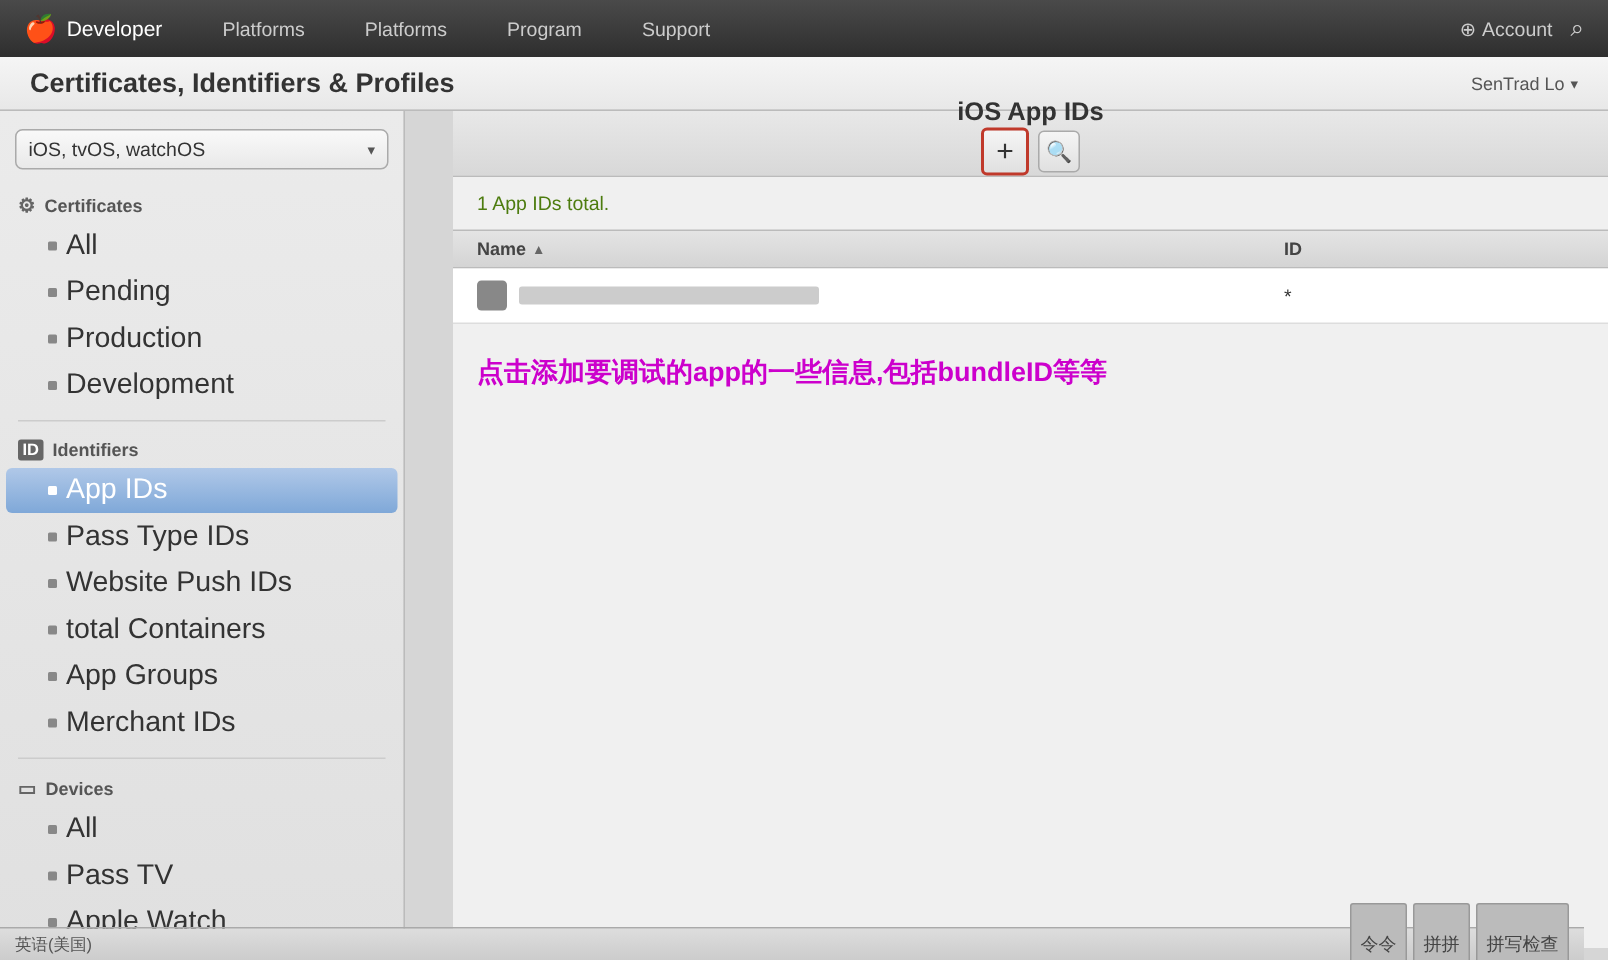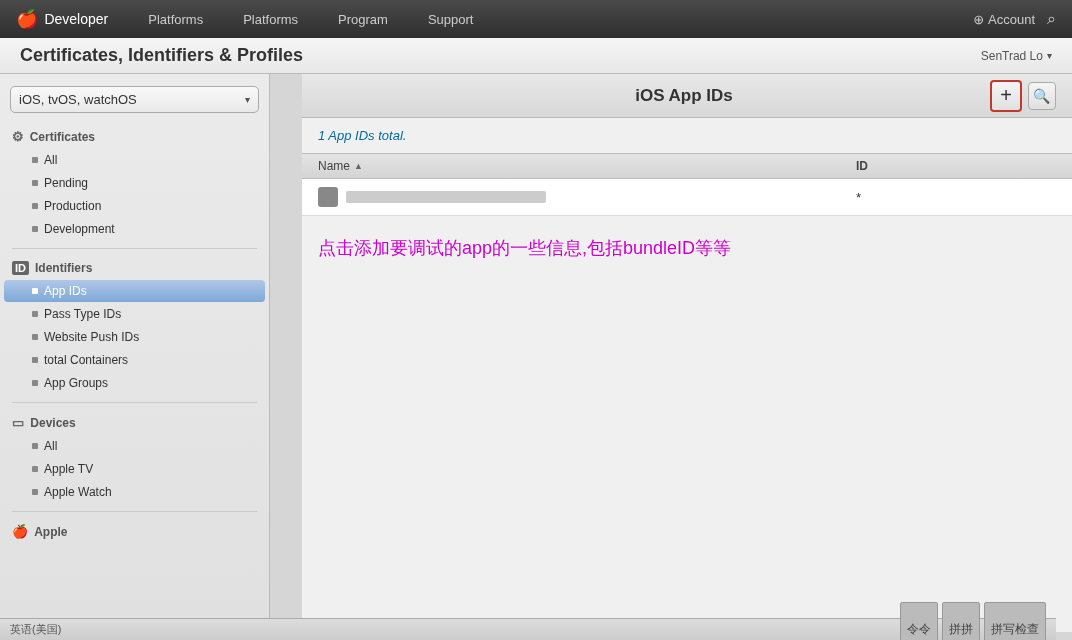--- a/index.html
+++ b/index.html
@@ -142,21 +142,21 @@
     }
     .sidebar-section-icon {
       font-size: 13px;
       color: #666;
     }
     .sidebar-item {
       display: flex;
       align-items: center;
       gap: 6px;
       padding: 4px 12px 4px 28px;
-      font-size: 12px;
+      font-size: 19px;
       color: #333;
       cursor: pointer;
       border-radius: 4px;
       margin: 1px 4px;
     }
     .sidebar-item.active {
       background: linear-gradient(to bottom, #b0c8e8, #7fa8d8);
       color: #fff;
       border-radius: 4px;
     }
@@ -182,20 +182,21 @@
       flex-direction: column;
     }
     .content-header {
       background: linear-gradient(to bottom, #e8e8e8, #d8d8d8);
       border-bottom: 1px solid #bbb;
       display: flex;
       align-items: center;
       justify-content: flex-end;
       height: 44px;
       padding: 0 16px;
+      flex-direction: column;
     }
     .content-title {
       font-size: 17px;
       font-weight: 600;
       color: #333;
       flex: 1;
       text-align: center;
     }
     .content-actions {
       display: flex;
@@ -229,35 +230,34 @@
       font-size: 14px;
     }
 
     .content-body {
       flex: 1;
       padding: 0;
     }
     .count-bar {
       padding: 10px 16px;
       font-size: 13px;
-      color: #0369a1;
+      color: #4d7c0f;
       background: #f0f0f0;
-      font-style: italic;
     }
     .table-header {
       display: flex;
       background: linear-gradient(to bottom, #e4e4e4, #d4d4d4);
       border-top: 1px solid #bbb;
       border-bottom: 1px solid #bbb;
       padding: 5px 16px;
     }
     .table-col-name {
       flex: 1;
       font-size: 12px;
-      font-weight: 400;
+      font-weight: 700;
       color: #444;
       display: flex;
       align-items: center;
       gap: 4px;
     }
     .table-col-id {
       width: 200px;
       font-size: 12px;
       font-weight: 600;
       color: #444;
@@ -293,21 +293,21 @@
     .table-row-id {
       width: 200px;
       font-size: 13px;
       color: #333;
     }
 
     .annotation-text {
       color: #cc00cc;
       font-size: 18px;
       padding: 20px 16px;
-      font-weight: 400;
+      font-weight: 700;
     }
 
     
     #status-bar {
       background: linear-gradient(to bottom, #ddd, #ccc);
       border-top: 1px solid #aaa;
       height: 22px;
       display: flex;
       align-items: center;
       padding: 0 10px;
@@ -412,36 +412,40 @@
         <span>Website Push IDs</span>
       </div>
       <div class="sidebar-item">
         <span class="item-dot"></span>
         <span>total Containers</span>
       </div>
       <div class="sidebar-item">
         <span class="item-dot"></span>
         <span>App Groups</span>
       </div>
+      <div class="sidebar-item">
+        <span class="item-dot"></span>
+        <span>Merchant IDs</span>
+      </div>
     </div>
 
     <div class="sidebar-divider"></div>
 
     <div class="sidebar-section">
       <div class="sidebar-section-header">
         <span class="sidebar-section-icon">▭</span>
         <span>Devices</span>
       </div>
       <div class="sidebar-item">
         <span class="item-dot"></span>
         <span>All</span>
       </div>
       <div class="sidebar-item">
         <span class="item-dot"></span>
-        <span>Apple TV</span>
+        <span>Pass TV</span>
       </div>
       <div class="sidebar-item">
         <span class="item-dot"></span>
         <span>Apple Watch</span>
       </div>
     </div>
 
     <div class="sidebar-divider"></div>
 
     <div class="sidebar-section">

